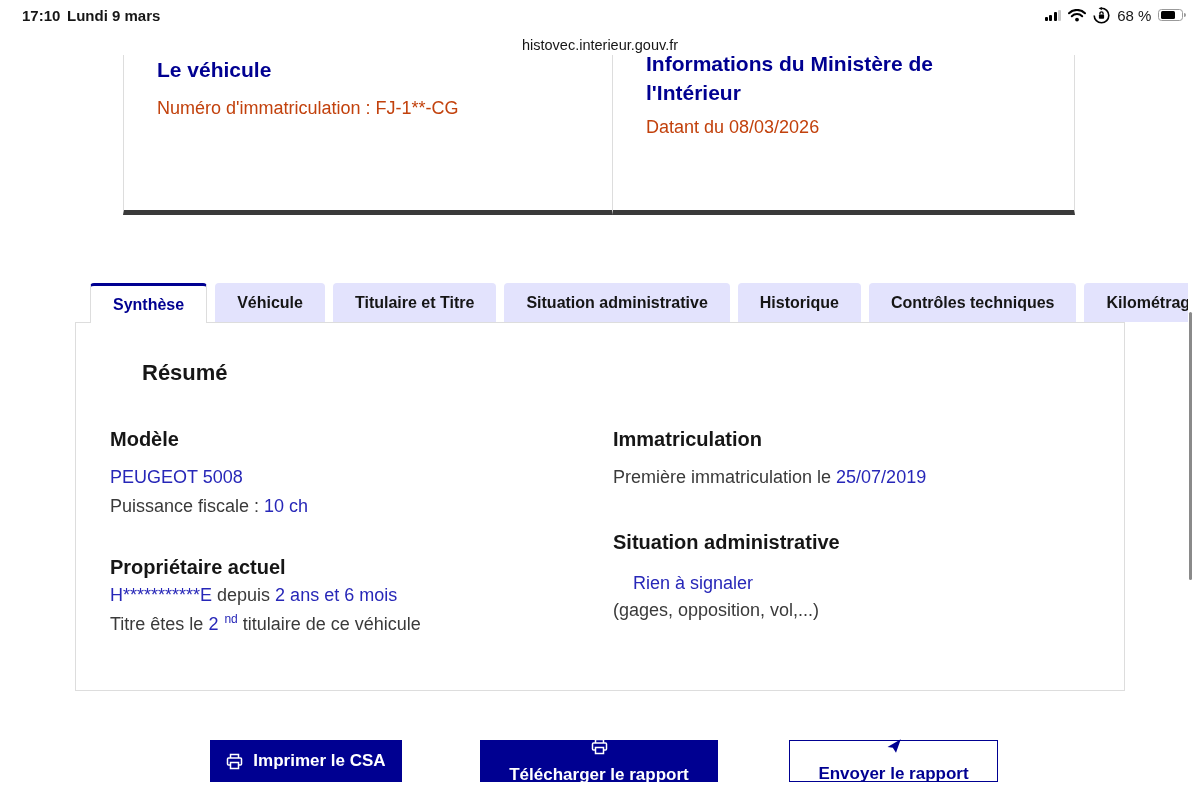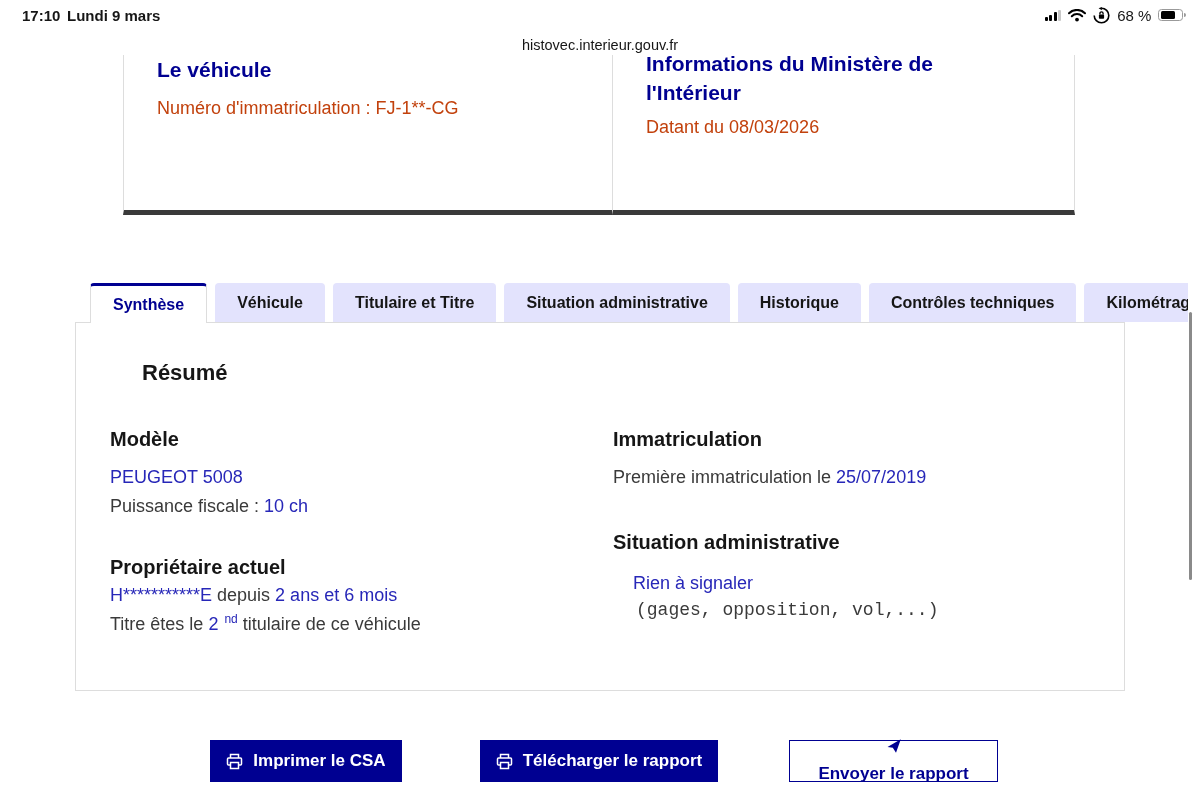--- a/index.html
+++ b/index.html
@@ -145,34 +145,34 @@
 
 <div class="abs h-sec" style="left:110px; top:556px;">Propriétaire actuel</div>
 <div class="abs txt" style="left:110px; top:585px;"><span class="blue">H***********E</span><span> depuis </span><span class="blue">2 ans et 6 mois</span></div>
 <div class="abs txt" style="left:110px; top:612px;"><span>Titre êtes le </span><span class="blue">2</span><span class="blue sup">nd</span><span> titulaire de ce véhicule</span></div>
 
 <div class="abs h-sec" style="left:613px; top:428px;">Immatriculation</div>
 <div class="abs txt" style="left:613px; top:467px;"><span>Première immatriculation le </span><span class="blue">25/07/2019</span></div>
 
 <div class="abs h-sec" style="left:613px; top:531px;">Situation administrative</div>
 <div class="abs txt" style="left:633px; top:573px;"><span class="blue">Rien à signaler</span></div>
-<div class="abs txt" style="left:636px; top:600px;font-family:Liberation Mono, monospace;">(gages, opposition, vol,...)</div>
+<div class="abs txt" style="left:613px; top:600px;">(gages, opposition, vol,...)</div>
 
 <div class="abs btn btn-primary" style="left:210px; width:192px;">
   <span style="display:flex;">
     <svg width="17" height="17" viewBox="0 0 17 17">
       <path d="M4.5 5 V1.5 h8 V5" fill="none" stroke="#fff" stroke-width="1.5"></path>
       <rect x="1.5" y="5" width="14" height="7" rx="1" fill="none" stroke="#fff" stroke-width="1.5"></rect>
       <path d="M4.5 9.5 h8 v6 h-8 Z" fill="#000091" stroke="#fff" stroke-width="1.5"></path>
     </svg>
   </span>
   <span>Imprimer le CSA</span>
 </div>
 
-<div class="abs btn btn-primary" style="left:480px; width:238px;">
+<div class="abs btn btn-primary" style="left:480px; width:238px;flex-direction:column;">
   <span style="display:flex;">
     <svg width="17" height="17" viewBox="0 0 17 17">
       <path d="M4.5 5 V1.5 h8 V5" fill="none" stroke="#fff" stroke-width="1.5"></path>
       <rect x="1.5" y="5" width="14" height="7" rx="1" fill="none" stroke="#fff" stroke-width="1.5"></rect>
       <path d="M4.5 9.5 h8 v6 h-8 Z" fill="#000091" stroke="#fff" stroke-width="1.5"></path>
     </svg>
   </span>
   <span>Télécharger le rapport</span>
 </div>
 

